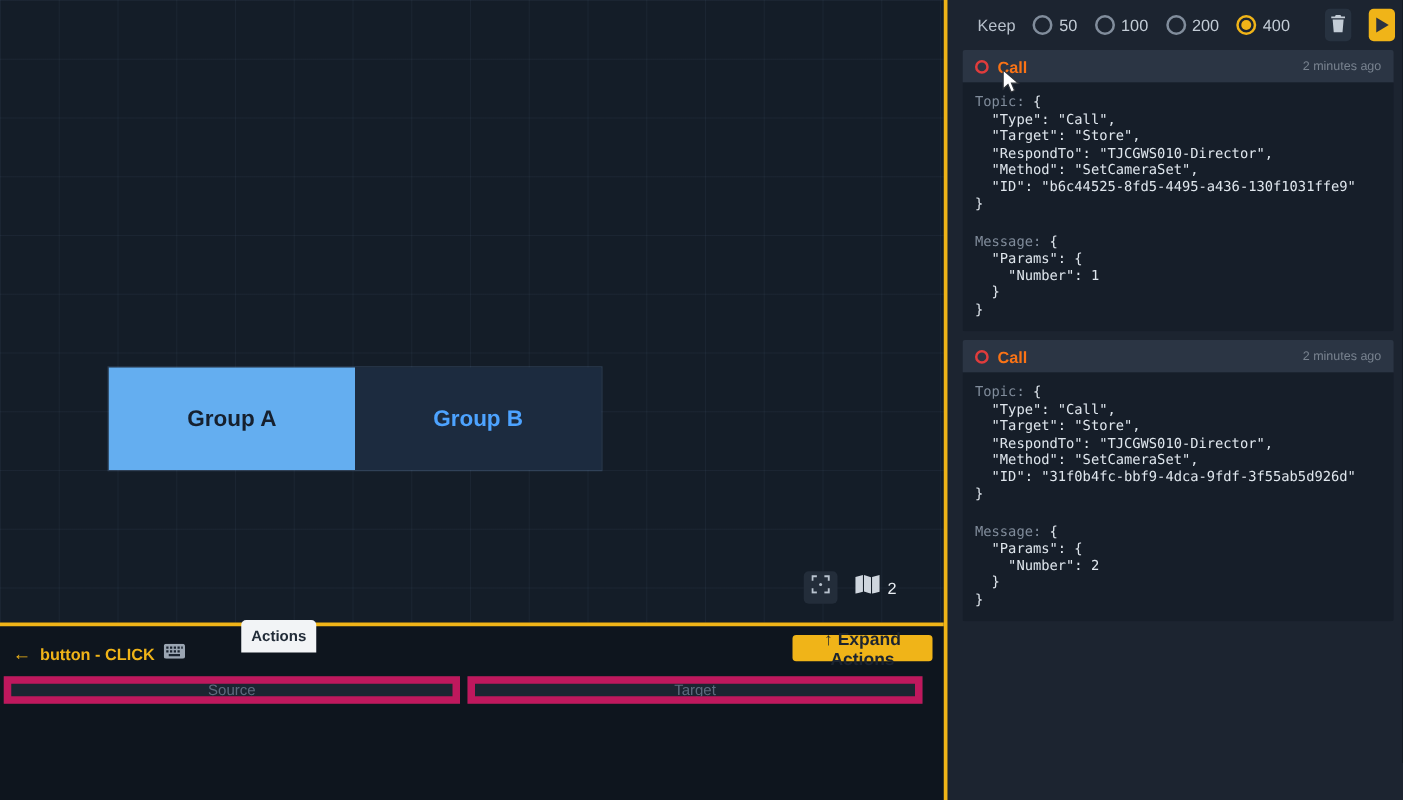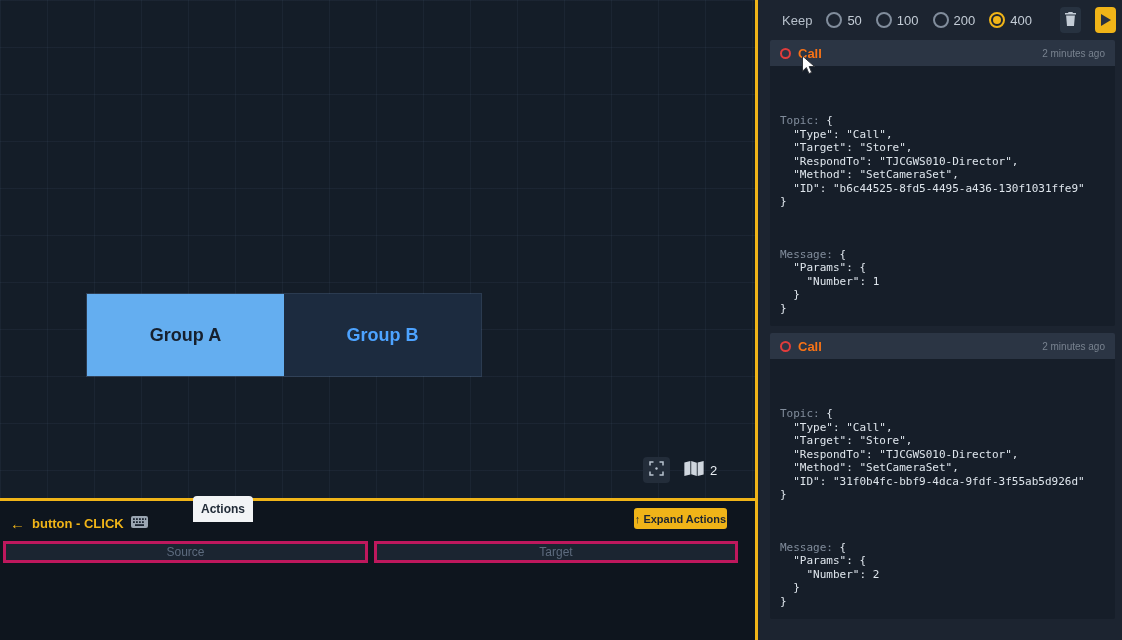--- a/index.html
+++ b/index.html
@@ -46,29 +46,29 @@
   }
   .map-group { display:flex; align-items:center; gap:6px; }
   .map-count { color:#e8edf2; font-size:13px; }
 
   
   .bottom-panel { position:absolute; left:0; top:501px; width:755px; height:139px; background:#0e151e; }
   .action-header { position:absolute; left:10px; top:514px; display:flex; align-items:center; gap:7px; z-index:3;}
   .back-arrow { color:#f0b418; font-size:15px; font-weight:bold; cursor:pointer; }
   .action-title { color:#f0b418; font-size:13px; font-weight:bold; }
   .expand-btn {
-    position:absolute; left:634px; top:508px; width:93px; height:21px;
+    position:absolute; left:634px; top:508px; width:112px; height:21px;
     background:#f0b418; border:none; border-radius:3px;
-    color:#1c2430; font-size:11px; font-weight:bold; cursor:pointer;
+    color:#1c2430; font-size:14px; font-weight:bold; cursor:pointer;
     display:flex; align-items:center; justify-content:center; z-index:3;
     font-family:"Liberation Sans", sans-serif;
   }
   .st-input {
     position:absolute; top:541px; height:22px;
-    background:#1b2531; border:3px solid #be185d;
+    background:#1b2531; border:6px solid #be185d;
     color:#dfe6ed; font-size:12px; text-align:center;
     font-family:"Liberation Sans", sans-serif;
   }
   .st-input::placeholder { color:#5d6b7e; }
   .src { left:3px; width:365px; }
   .tgt { left:374px; width:364px; }
 
   
   .log-panel { position:absolute; left:758px; top:0; width:364px; height:640px; background:#1c2430; }
   .keep-bar { height:40px; display:flex; align-items:center; padding:0 6px 0 24px; gap:14px; }
@@ -97,21 +97,21 @@
   .card-header {
     height:26px; background:#2b3544; display:flex; align-items:center; padding:0 10px; gap:7px;
   }
   .call-ring { width:11px; height:11px; border:2px solid #e03c3c; border-radius:50%; }
   .call-type { color:#f97316; font-size:13px; font-weight:bold; cursor:pointer; }
   .card-time { margin-left:auto; color:#78828f; font-size:10px; }
   .card-body {
     background:#161e29; padding:9px 10px 11px;
     font-family:"DejaVu Sans Mono", monospace; font-size:11px; line-height:13.5px;
   }
-  .card-body pre { white-space:pre; color:#dfe6ed; font-family:inherit;margin-top:39px; }
+  .card-body pre { white-space:pre; color:#dfe6ed; font-family:inherit; }
   .json-label { color:#808c9b; }
   .msg-block { margin-top:17px; }
 
   .cursor { position:absolute; left:801px; top:55px; z-index:20; pointer-events:none; }
 </style>
 </head>
 <body>
 
 <div class="canvas">
   <div class="group-pair">

